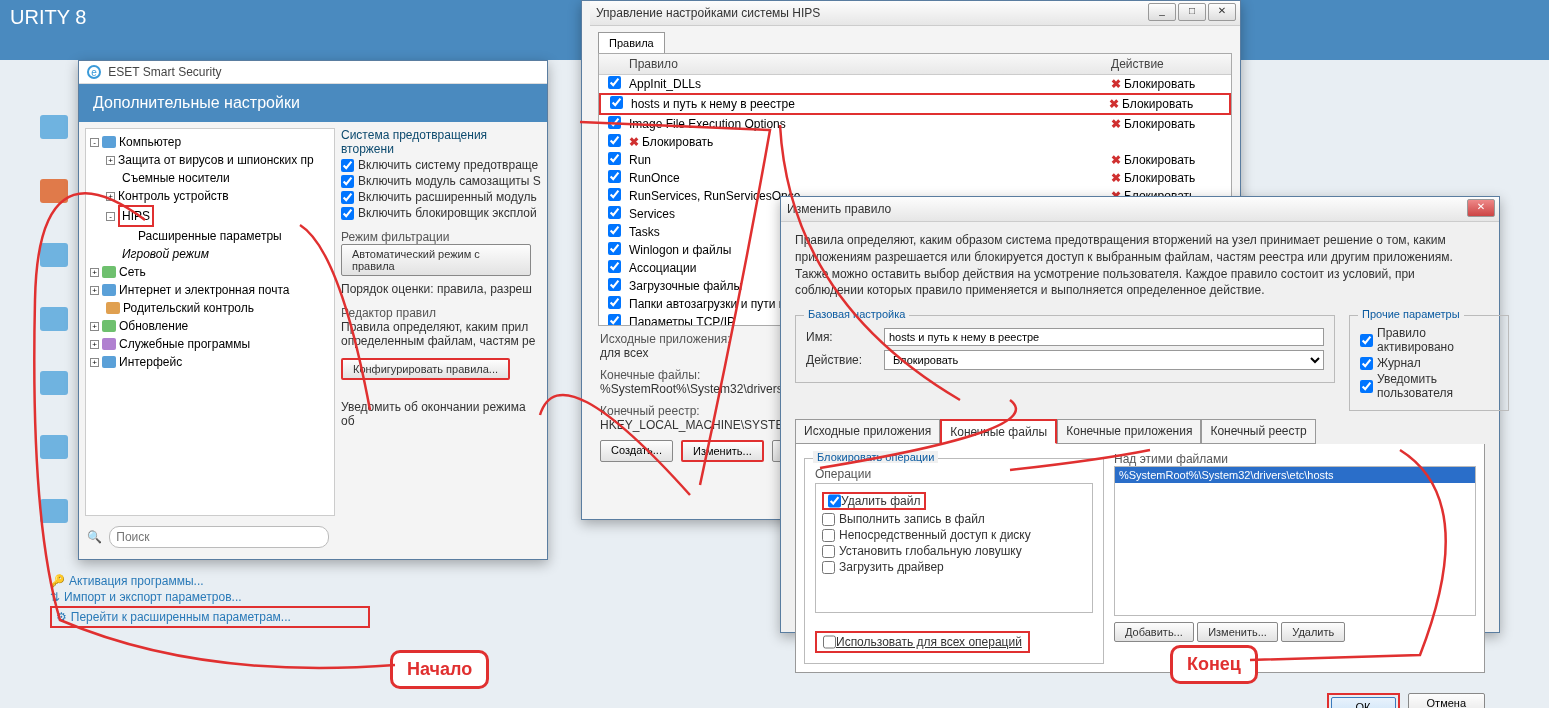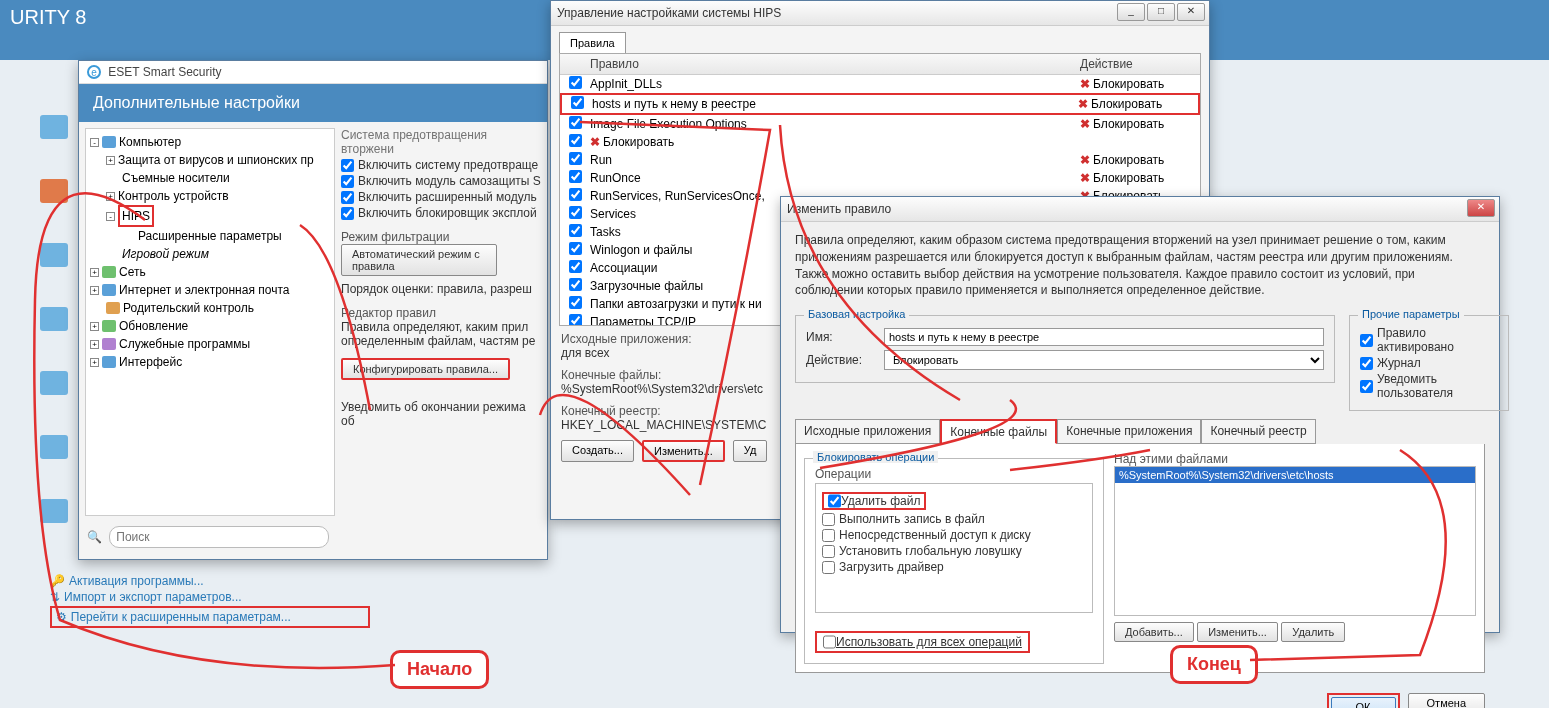--- a/index.html
+++ b/index.html
@@ -29,21 +29,21 @@
   .right-pane { flex: 1; padding: 6px 6px 6px 0; font-size: 11px; color: #333; }
   .chk-row { display: flex; align-items: center; gap: 4px; margin: 2px 0; }
   .sect-lbl { color: #555; margin-top: 10px; }
   .btn { border: 1px solid #888; background: linear-gradient(#fdfdfd,#e2e2e2); padding: 3px 10px; border-radius: 2px; font-size: 11px; display: inline-block; cursor: pointer; }
   .btn-hl { border: 2px solid #e03030; }
   .search-row { margin: 4px 8px; }
   .search-row input { width: 220px; border: 1px solid #bbb; padding: 3px 18px 3px 6px; border-radius: 10px; }
   .link-row { color: #2a7ab8; margin: 2px 10px; font-size: 11px; cursor: pointer; display: flex; align-items: center; gap: 4px; }
   .link-hl { border: 2px solid #e03030; padding: 2px 4px; width: 320px; }
   
-  #hips { left: 550px; top: 0; width: 660px; height: 520px; }
+  #hips { left: 581px; top: 0; width: 660px; height: 520px; padding-left: 8px; }
   .tab-row { display: flex; padding: 6px 8px 0 8px; }
   .tab { border: 1px solid #999; border-bottom: none; background: #fff; padding: 4px 10px; font-size: 11px; }
   .rules-box { margin: 0 8px 6px 8px; border: 1px solid #aaa; background: #fff; }
   .rules-head { display: flex; background: linear-gradient(#f8f8f8,#e8e8e8); border-bottom: 1px solid #ccc; font-size: 11px; color: #444; padding: 3px 0; }
   .rules-list { max-height: 250px; overflow: hidden; }
   .rule-row { display: flex; align-items: center; font-size: 11px; padding: 1px 0; }
   .rule-chk { width: 30px; text-align: center; }
   .rule-name { flex: 1; }
   .rule-act { width: 120px; display: flex; align-items: center; gap: 3px; }
   .xicon { color: #d03030; font-weight: bold; }
@@ -154,39 +154,39 @@
           <span class="ticon p"></span>
           <span>Служебные программы</span>
         </div>
       <div class="tree-item">
           <span class="exp">+</span>
           <span class="ticon"></span>
           <span>Интерфейс</span>
         </div>
     </div>
     <div class="right-pane">
-      <div style="color:#737373;">Система предотвращения вторжени</div>
+      <div style="color:#0c4a6e;">Система предотвращения вторжени</div>
       <div class="chk-row">
           <input type="checkbox" checked="" style="">
           <span>Включить систему предотвраще</span>
         </div>
       <div class="chk-row">
           <input type="checkbox" checked="" style="">
           <span>Включить модуль самозащиты S</span>
         </div>
       <div class="chk-row">
           <input type="checkbox" checked="" style="">
           <span>Включить расширенный модуль</span>
         </div>
       <div class="chk-row">
           <input type="checkbox" checked="" style="">
           <span>Включить блокировщик эксплой</span>
         </div>
       <div class="sect-lbl">Режим фильтрации</div>
-      <div class="btn" style="width:156px;">Автоматический режим с правила</div>
+      <div class="btn" style="width:190px;">Автоматический режим с правила</div>
       <div style="margin-top:6px;">Порядок оценки: правила, разреш</div>
       <div class="sect-lbl">Редактор правил</div>
       <div>Правила определяют, каким прил определенным файлам, частям ре</div>
       <div style="margin-top:10px;"><span class="btn btn-hl">Конфигурировать правила...</span></div>
       <div style="margin-top:20px;">Уведомить об окончании режима об</div>
     </div>
   </div>
   <div class="search-row">
     <span style="color:#888;margin-right:4px;">🔍</span>
     <input type="text" placeholder="Поиск" style="">

